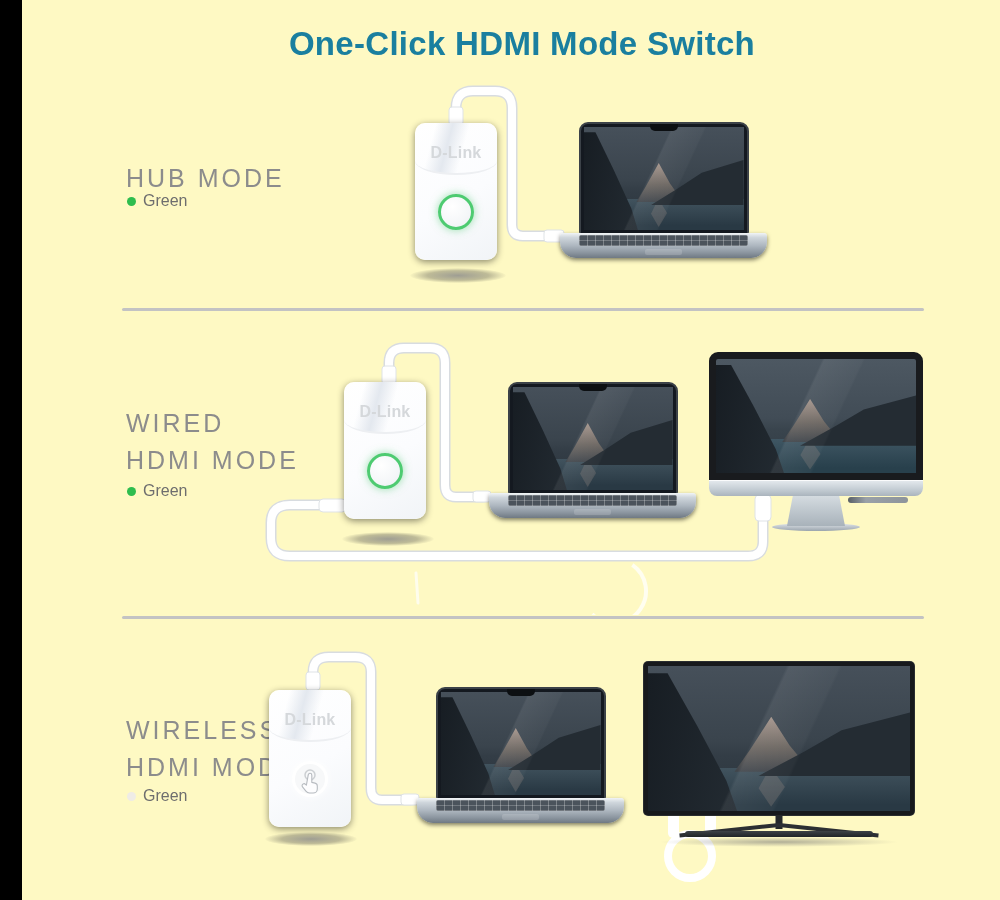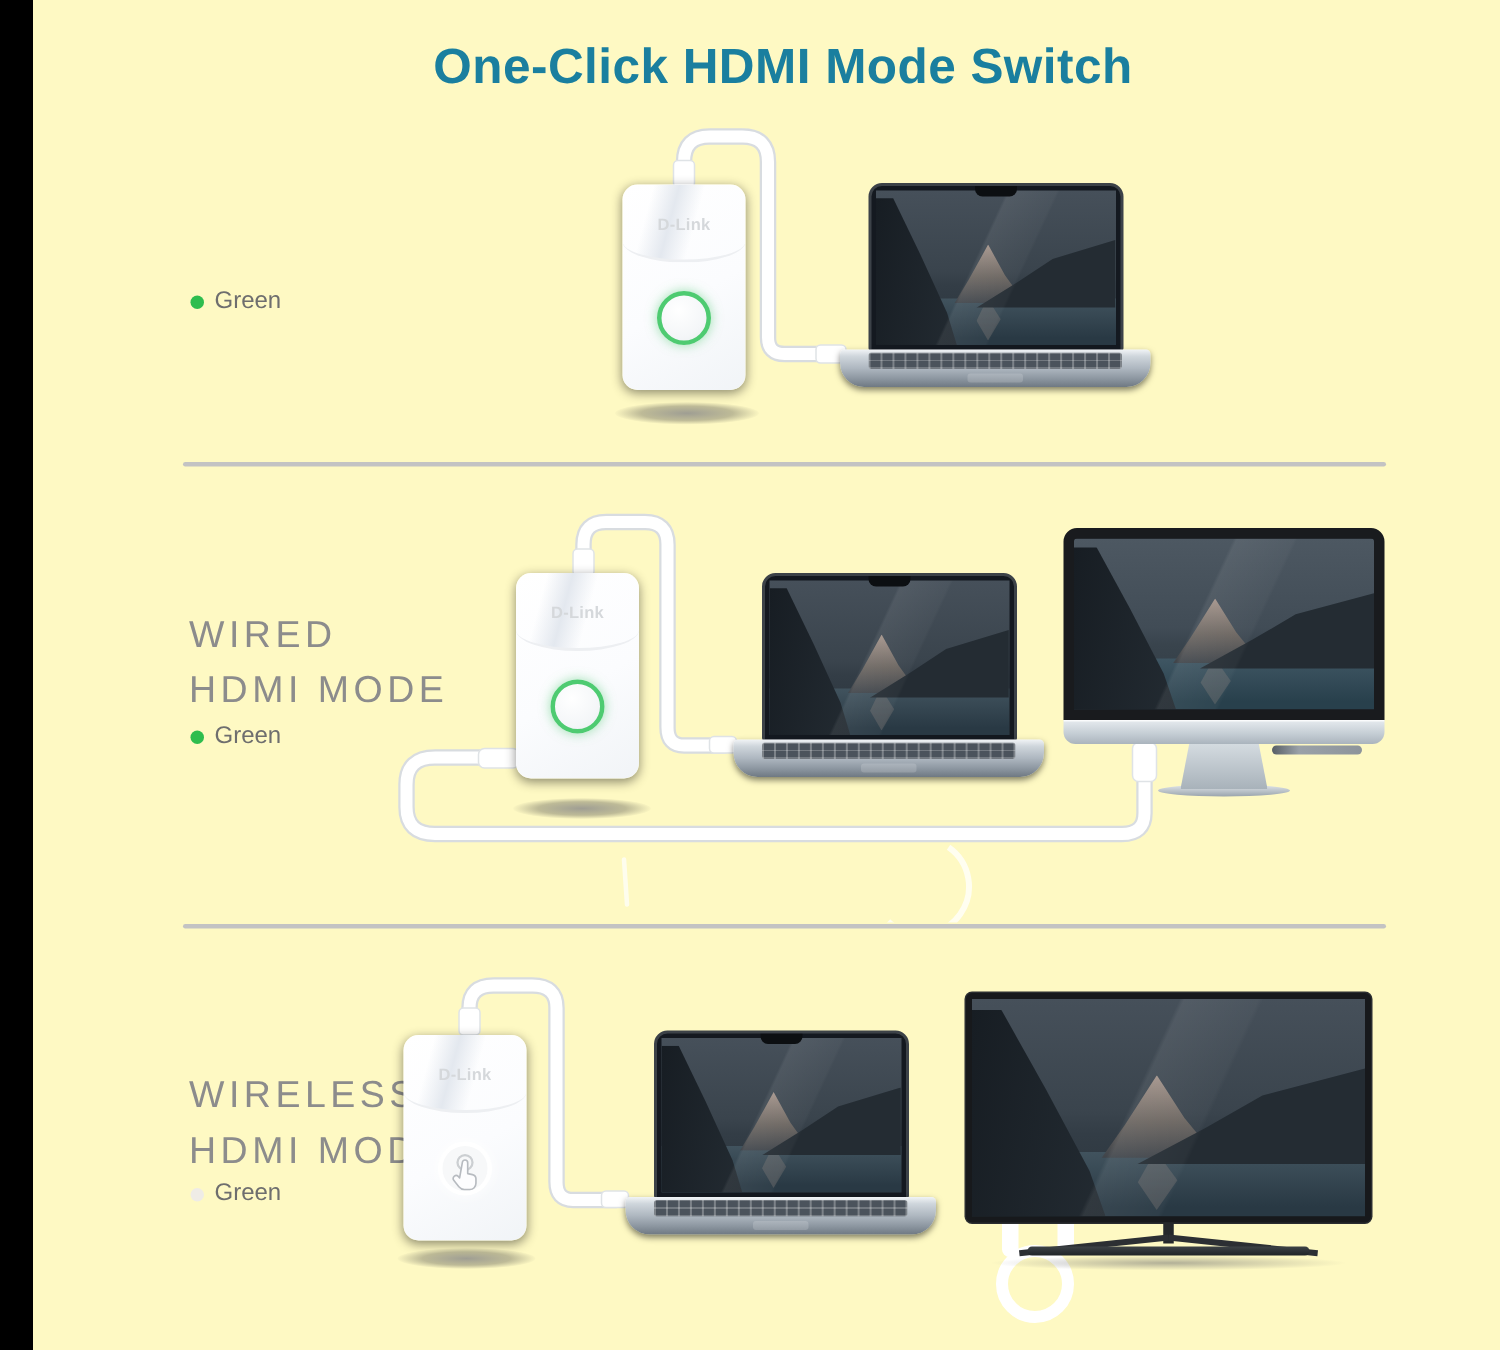--- a/index.html
+++ b/index.html
@@ -28,21 +28,21 @@
   
   .device{position:absolute;width:82px;height:137px;border-radius:10px;
           background:linear-gradient(150deg,#ffffff 0%,#fbfcfe 55%,#f1f4f7 100%);
           box-shadow:0 2px 7px rgba(0,0,0,.45);}
   .device-gloss{position:absolute;top:0;left:0;right:0;height:50px;
           border-top-left-radius:10px;border-top-right-radius:10px;
           border-bottom-left-radius:50% 14px;border-bottom-right-radius:50% 14px;
           border-bottom:2px solid #edeff2;
           background:linear-gradient(105deg,rgba(244,246,249,0) 22%,rgba(226,231,238,.95) 40%,rgba(255,255,255,0) 58%);}
   .device-logo{position:absolute;top:21px;left:0;right:0;text-align:center;
-          font-size:11px;font-weight:700;color:#d5d8db;letter-spacing:.2px;z-index:2;}
+          font-size:16px;font-weight:700;color:#d5d8db;letter-spacing:.2px;z-index:2;}
   .btn{position:absolute;left:50%;transform:translateX(-50%);width:30px;height:30px;border-radius:50%;}
   .btn.green{top:71px;border:3px solid #4ecb71;
           background:radial-gradient(circle at 38% 32%,#ffffff 0%,#f4f6f8 65%,#e9edf0 100%);
           box-shadow:0 0 8px rgba(78,203,113,.55);}
   .btn.white{top:71px;border:3px solid #ffffff;background:#f7f8f9;
           box-shadow:0 0 10px rgba(255,255,255,.85);}
   .hand-icon{position:absolute;left:50%;top:77px;transform:translateX(-50%);z-index:3;}
 
   
   .scene{position:absolute;inset:3px;overflow:hidden;
@@ -114,20 +114,21 @@
         background:radial-gradient(ellipse,rgba(135,135,135,.8) 0%,rgba(70,70,70,.35) 45%,rgba(0,0,0,0) 72%);}
 </style>
 </head>
 <body>
 
 <div id="canvas">
 
   <div class="title">One-Click HDMI Mode Switch</div>
 
   <div class="section" id="sec-hub">
+    <div class="mode-label" style="top:80px;"><span>HUB MODE</span></div>
     <div class="indicator" style="top:112px;">
       <span class="dot" style="background:#2ebd4e"></span>
       <span>Green</span>
     </div>
 
     <div class="oshadow" style="left:388px;top:188px;width:96px;height:15px;"></div>
 
     <svg class="cable-layer" viewBox="0 0 1000 228">
       <path d="M 434 48 L 434 28 Q 434 11 451 11 L 473 11 Q 490 11 490 28 L 490 145 Q 490 156 501 156 L 532 156" fill="none" stroke="#d8dce0" stroke-width="11" stroke-linecap="round"></path>
       <path d="M 434 48 L 434 28 Q 434 11 451 11 L 473 11 Q 490 11 490 28 L 490 145 Q 490 156 501 156 L 532 156" fill="none" stroke="#ffffff" stroke-width="8" stroke-linecap="round"></path>

